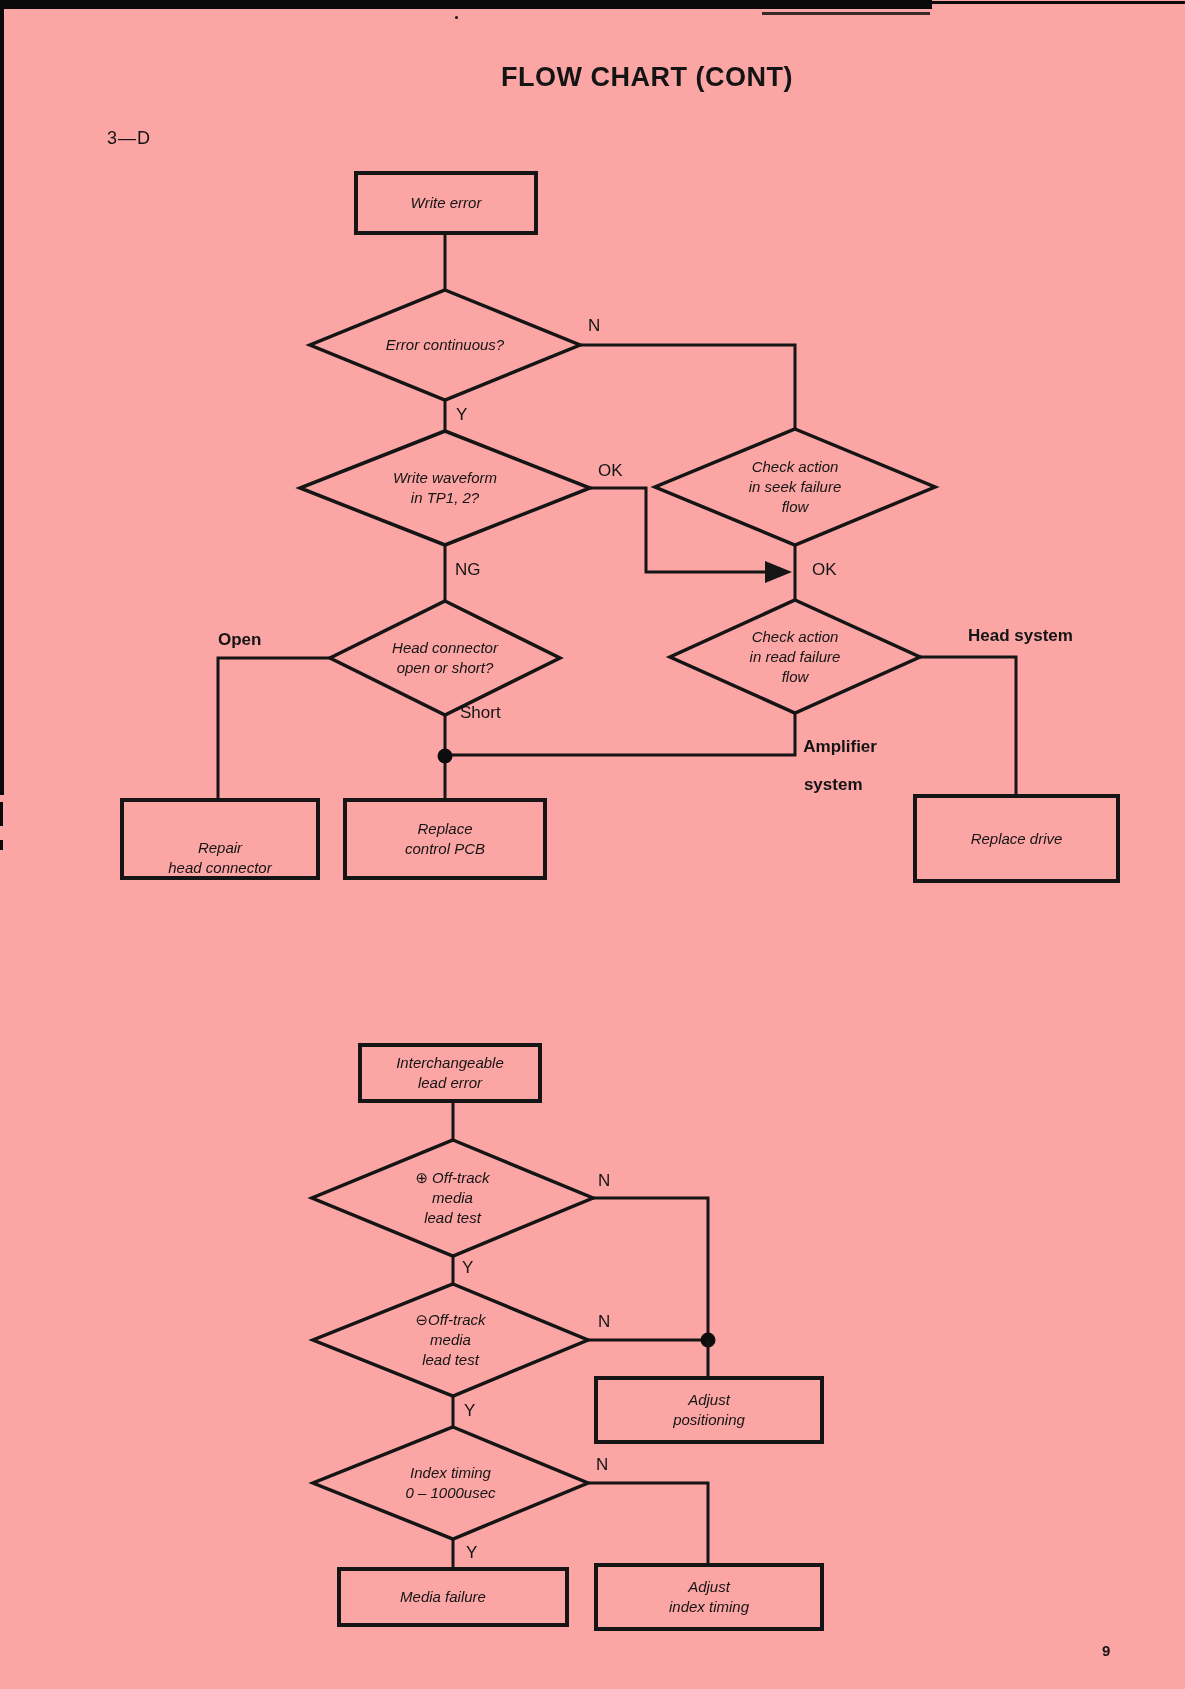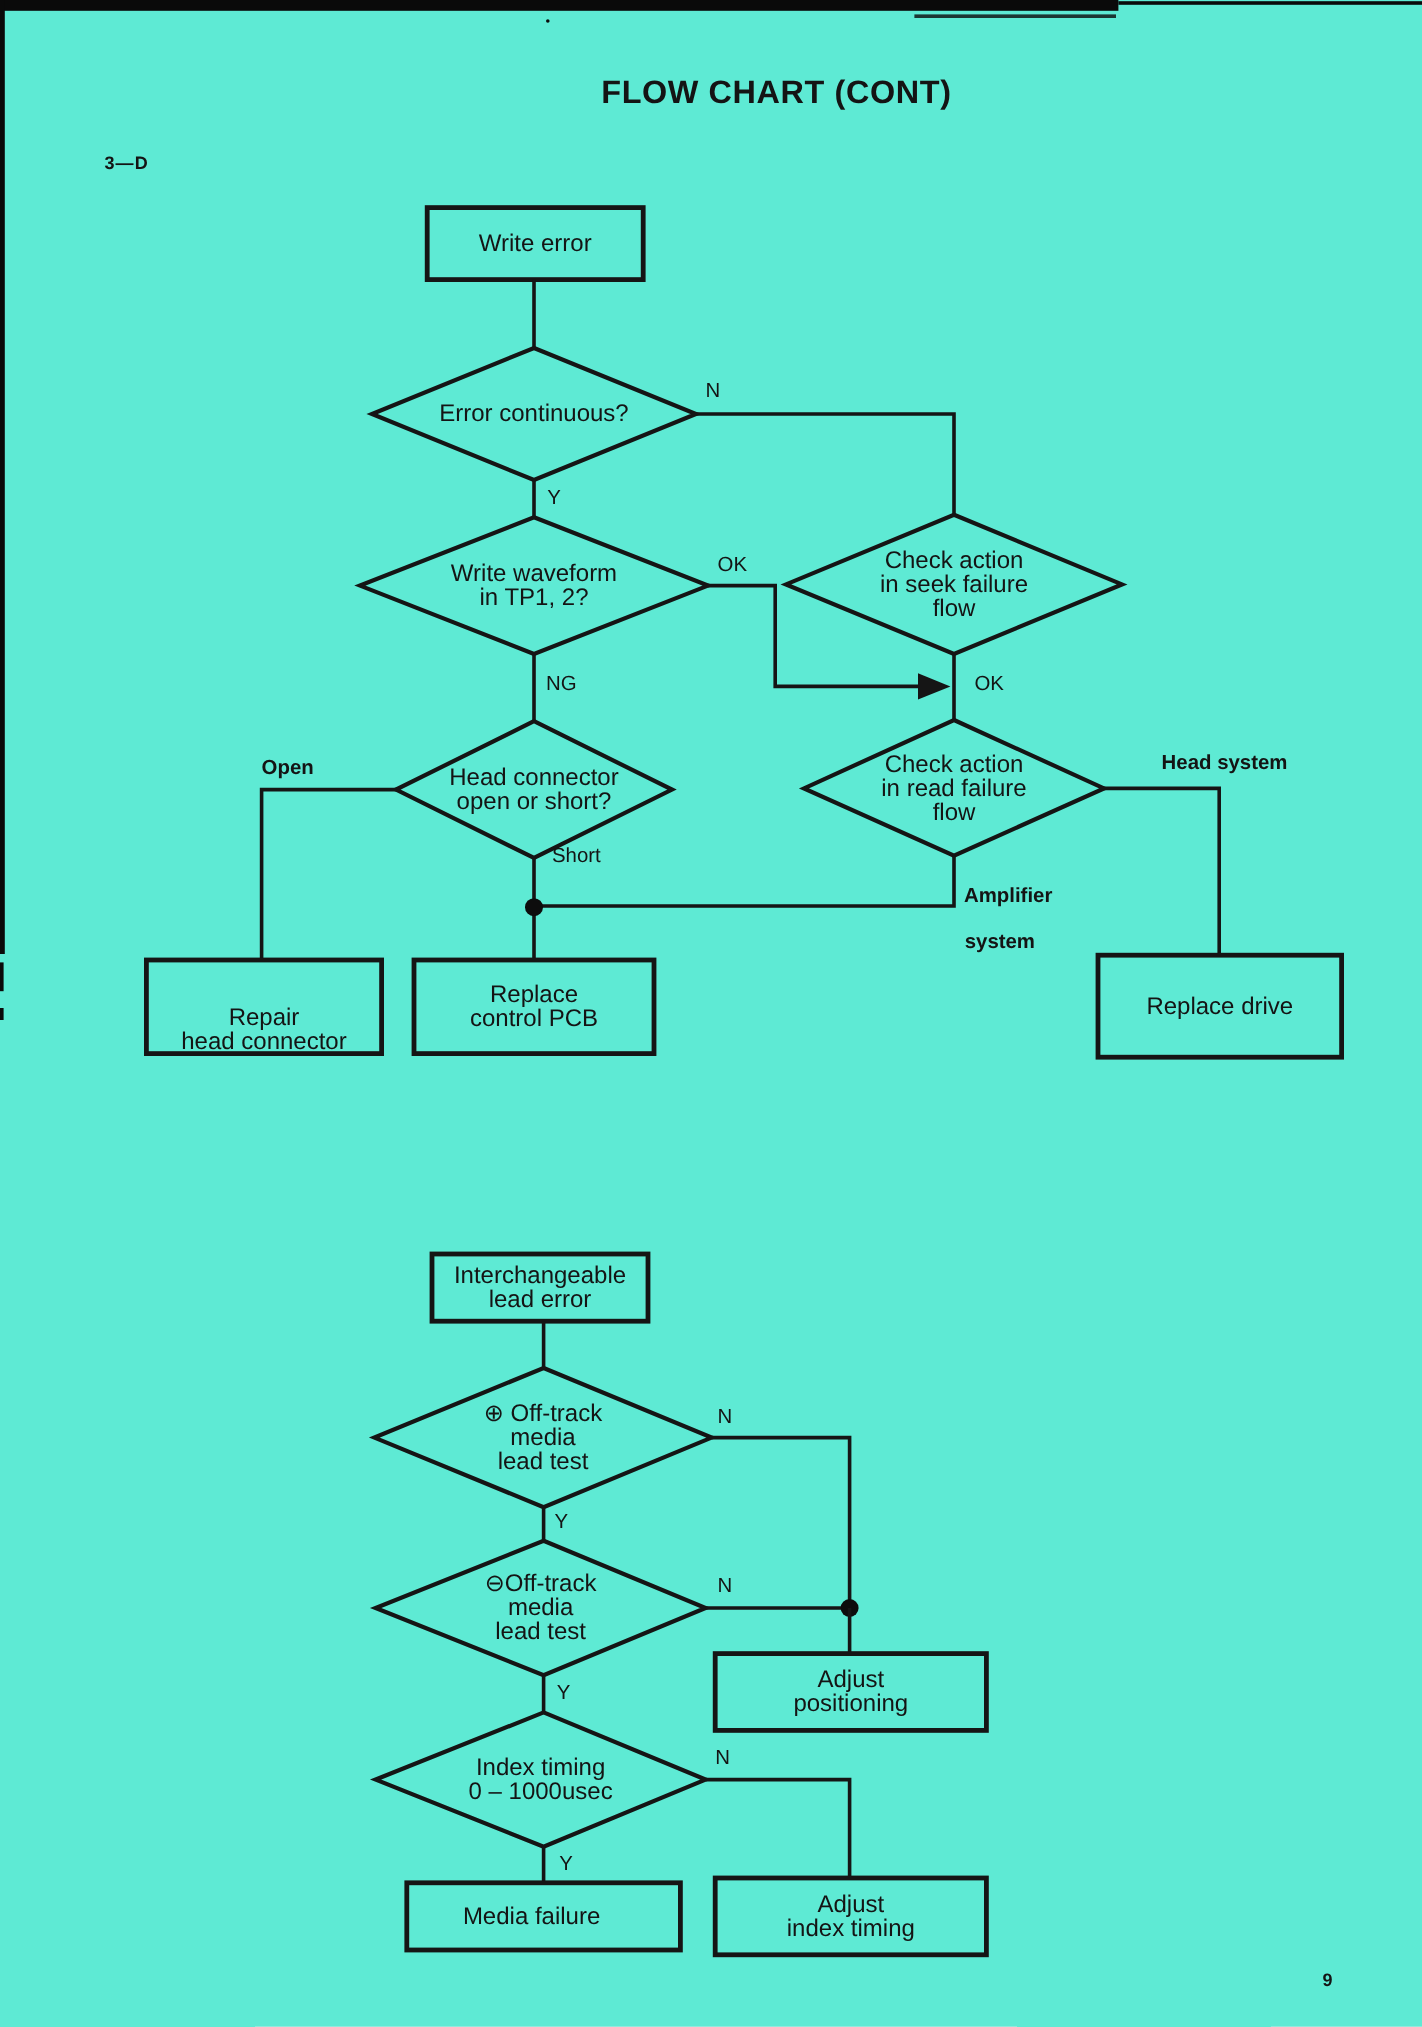--- a/index.html
+++ b/index.html
@@ -1,30 +1,30 @@
 <!DOCTYPE html>
 <html><head>
 <meta charset="utf-8">
 <style>
   html,body{margin:0;padding:0;background:#e8e8e8;}
   .page{
     position:relative;width:1185px;height:1689px;margin:0 auto;
-    background:#5eead4;overflow:hidden;
+    background:#fca5a5;overflow:hidden;
     font-family:"Liberation Sans","DejaVu Sans",sans-serif;color:#141414;
   }
   .page svg{position:absolute;left:0;top:0;}
   .title{
     position:absolute;left:456px;top:62px;width:382px;text-align:center;
     font-size:27px;font-weight:bold;letter-spacing:0.5px;
   }
-  .section-label{position:absolute;left:87px;top:128px;font-size:15px;font-weight:bold;letter-spacing:1px;}
+  .section-label{position:absolute;left:107px;top:128px;font-size:18px;font-weight:normal;letter-spacing:1px;}
   .page-number{position:absolute;left:1102px;top:1642px;font-size:15px;font-weight:bold;}
   .node-text{
     position:absolute;display:flex;flex-direction:column;align-items:center;justify-content:center;
-    text-align:center;font-size:20px;line-height:20px;
+    text-align:center;font-size:15px;line-height:20px;font-style:italic;
   }
   .lbl{position:absolute;font-size:17px;line-height:19px;white-space:pre;}
   .lbl.center{text-align:left;font-weight:bold;}
   .artifact{position:absolute;background:#0a0a0a;}
 </style>
 </head>
 <body>
 
 <div class="page">
 

